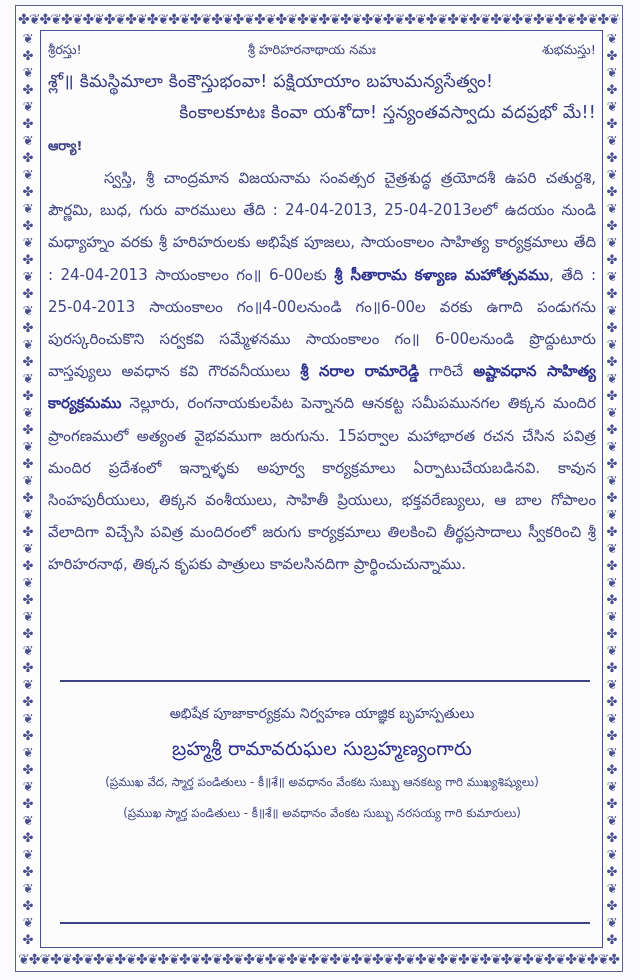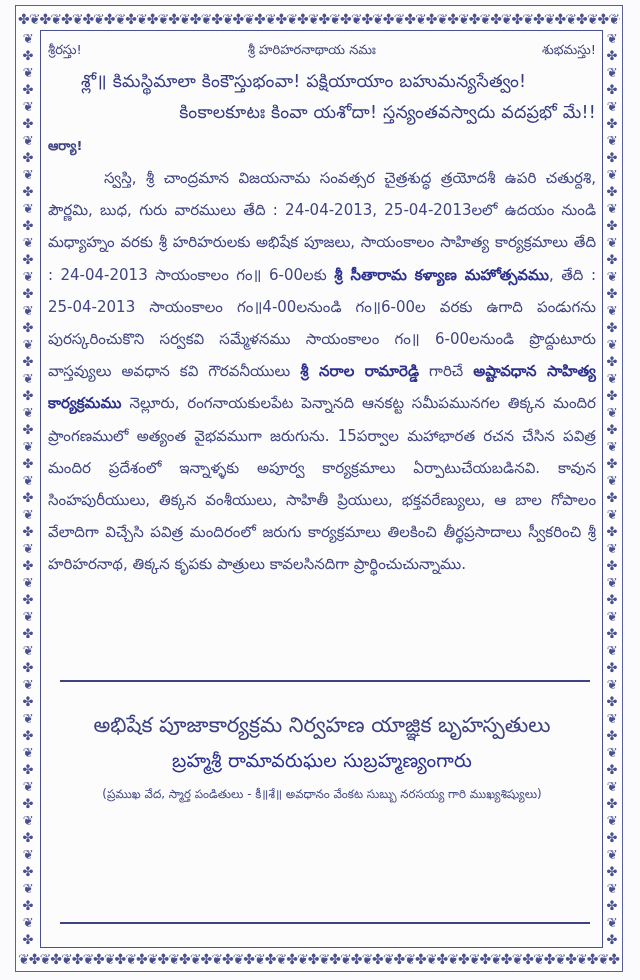--- a/index.html
+++ b/index.html
@@ -33,37 +33,37 @@
     border: 1.5px solid #4a508f; box-sizing: border-box; background: #fcfcfd;
   }
   .content {
     position: absolute; left: 48px; top: 36px; width: 548px;
   }
   .header-row {
     display: flex; justify-content: space-between; align-items: flex-end;
     height: 24px; font-size: 13px; margin-bottom: 6px;
   }
   .sloka {
-    font-size: 17.5px; line-height: 31px; color: #363c84; letter-spacing: 0.2px; margin-left: 33px;
+    font-size: 17.5px; line-height: 31px; color: #363c84; letter-spacing: 0.2px;
   }
   .sloka-line-2 { padding-left: 32px; text-align: right; }
   .salutation { font-size: 13px; margin-top: 10px; margin-bottom: 6px; font-weight: bold; }
   .body-text {
     font-size: 15px; line-height: 32.2px; text-align: justify;
     text-align-last: left; color: #3f4585;
   }
   .body-text .indent { display: inline-block; width: 56px; }
   .body-text b { color: #2d3290; font-weight: bold; }
   .divider {
     position: absolute; height: 2px; background: #3d4383;
   }
   .priests {
     position: absolute; left: 48px; width: 548px; text-align: center;
   }
-  .priests .title { font-size: 21px; color: #3d4383; margin-top: 12px; }
+  .priests .title { font-size: 14px; color: #3d4383; }
   .priests .name { font-size: 19px; font-weight: normal; color: #2a3092; letter-spacing: 0.2px; }
   .priests .note { font-size: 11.8px; color: #434989; }
 </style>
 </head>
 <body>
 
 <div class="outer-frame"></div>
 <div class="border-band-top">✤❦✤❦✤❦✤❦✤❦✤❦✤❦✤❦✤❦✤❦✤❦✤❦✤❦✤❦✤❦✤❦✤❦✤❦✤❦✤❦✤❦✤❦✤❦✤❦✤❦✤❦✤❦✤❦✤❦✤❦✤❦✤❦✤❦✤❦✤❦✤❦</div>
 <div class="border-band-bottom">❦✤❦✤❦✤❦✤❦✤❦✤❦✤❦✤❦✤❦✤❦✤❦✤❦✤❦✤❦✤❦✤❦✤❦✤❦✤❦✤❦✤❦✤❦✤❦✤❦✤❦✤❦✤❦✤❦✤❦✤❦✤❦✤❦✤❦✤❦✤</div>
 <div class="border-band-left">❦✤❦✤❦✤❦✤❦✤❦✤❦✤❦✤❦✤❦✤❦✤❦✤❦✤❦✤❦✤❦✤❦✤❦✤❦✤❦✤❦✤❦✤❦✤❦✤❦✤❦✤❦✤❦✤❦✤❦✤❦✤❦✤❦✤❦✤❦✤❦✤❦✤❦✤❦✤❦✤❦✤</div>
@@ -86,16 +86,17 @@
   <div class="salutation">ఆర్యా!</div>
 
   <div class="body-text"><span class="indent"></span><span>స్వస్తి, శ్రీ చాంద్రమాన విజయనామ సంవత్సర చైత్రశుద్ధ త్రయోదశీ ఉపరి చతుర్దశి, పౌర్ణమి, బుధ, గురు వారములు తేది : 24-04-2013, 25-04-2013లలో ఉదయం నుండి మధ్యాహ్నం వరకు శ్రీ హరిహరులకు అభిషేక పూజలు, సాయంకాలం సాహిత్య కార్యక్రమాలు తేది : 24-04-2013 సాయంకాలం గం॥ 6-00లకు</span> <b>శ్రీ సీతారామ కళ్యాణ మహోత్సవము</b><span>, తేది : 25-04-2013 సాయంకాలం గం॥4-00లనుండి గం॥6-00ల వరకు ఉగాది పండుగను పురస్కరించుకొని సర్వకవి సమ్మేళనము సాయంకాలం గం॥ 6-00లనుండి ప్రొద్దుటూరు వాస్తవ్యులు అవధాన కవి గౌరవనీయులు</span> <b>శ్రీ నరాల రామారెడ్డి</b><span> గారిచే</span> <b>అష్టావధాన సాహిత్య కార్యక్రమము</b><span> నెల్లూరు, రంగనాయకులపేట పెన్నానది ఆనకట్ట సమీపమునగల తిక్కన మందిర ప్రాంగణములో అత్యంత వైభవముగా జరుగును. 15పర్వాల మహాభారత రచన చేసిన పవిత్ర మందిర ప్రదేశంలో ఇన్నాళ్ళకు అపూర్వ కార్యక్రమాలు ఏర్పాటుచేయబడినవి. కావున సింహపురీయులు, తిక్కన వంశీయులు, సాహితీ ప్రియులు, భక్తవరేణ్యులు, ఆ బాల గోపాలం వేలాదిగా విచ్చేసి పవిత్ర మందిరంలో జరుగు కార్యక్రమాలు తిలకించి తీర్థప్రసాదాలు స్వీకరించి శ్రీ హరిహరనాథ, తిక్కన కృపకు పాత్రులు కావలసినదిగా ప్రార్థించుచున్నాము.</span></div>
 </div>
 
 <div class="divider" style="left:60px; top:680px; width:530px;"></div>
 
 <div class="priests" style="top:696px;">
   <div class="title" style="height:34px; line-height:34px;">అభిషేక పూజాకార్యక్రమ నిర్వహణ యాజ్ఞిక బృహస్పతులు</div>
   <div class="name" style="height:36px; line-height:36px;">బ్రహ్మశ్రీ రామావరుఘల సుబ్రహ్మణ్యంగారు</div>
-  <div class="note" style="height:32px; line-height:32px;">(ప్రముఖ వేద, స్మార్త పండితులు - కీ॥శే॥ అవధానం వేంకట సుబ్బు నరసయ్య గారి ముఖ్యశిష్యులు)</div>
+  <div class="note" style="height:32px; line-height:32px;">(ప్రముఖ వేద, స్మార్త పండితులు - కీ॥శే॥ అవధానం వేంకట సుబ్బు ఆనకట్య గారి ముఖ్యశిష్యులు)</div>
+  <div class="note" style="height:30px; line-height:30px;">(ప్రముఖ స్మార్త పండితులు - కీ॥శే॥ అవధానం వేంకట సుబ్బు నరసయ్య గారి కుమారులు)</div>
 </div>
 
 <div class="divider" style="left:60px; top:922px; width:530px;"></div>
 
 </body></html>

